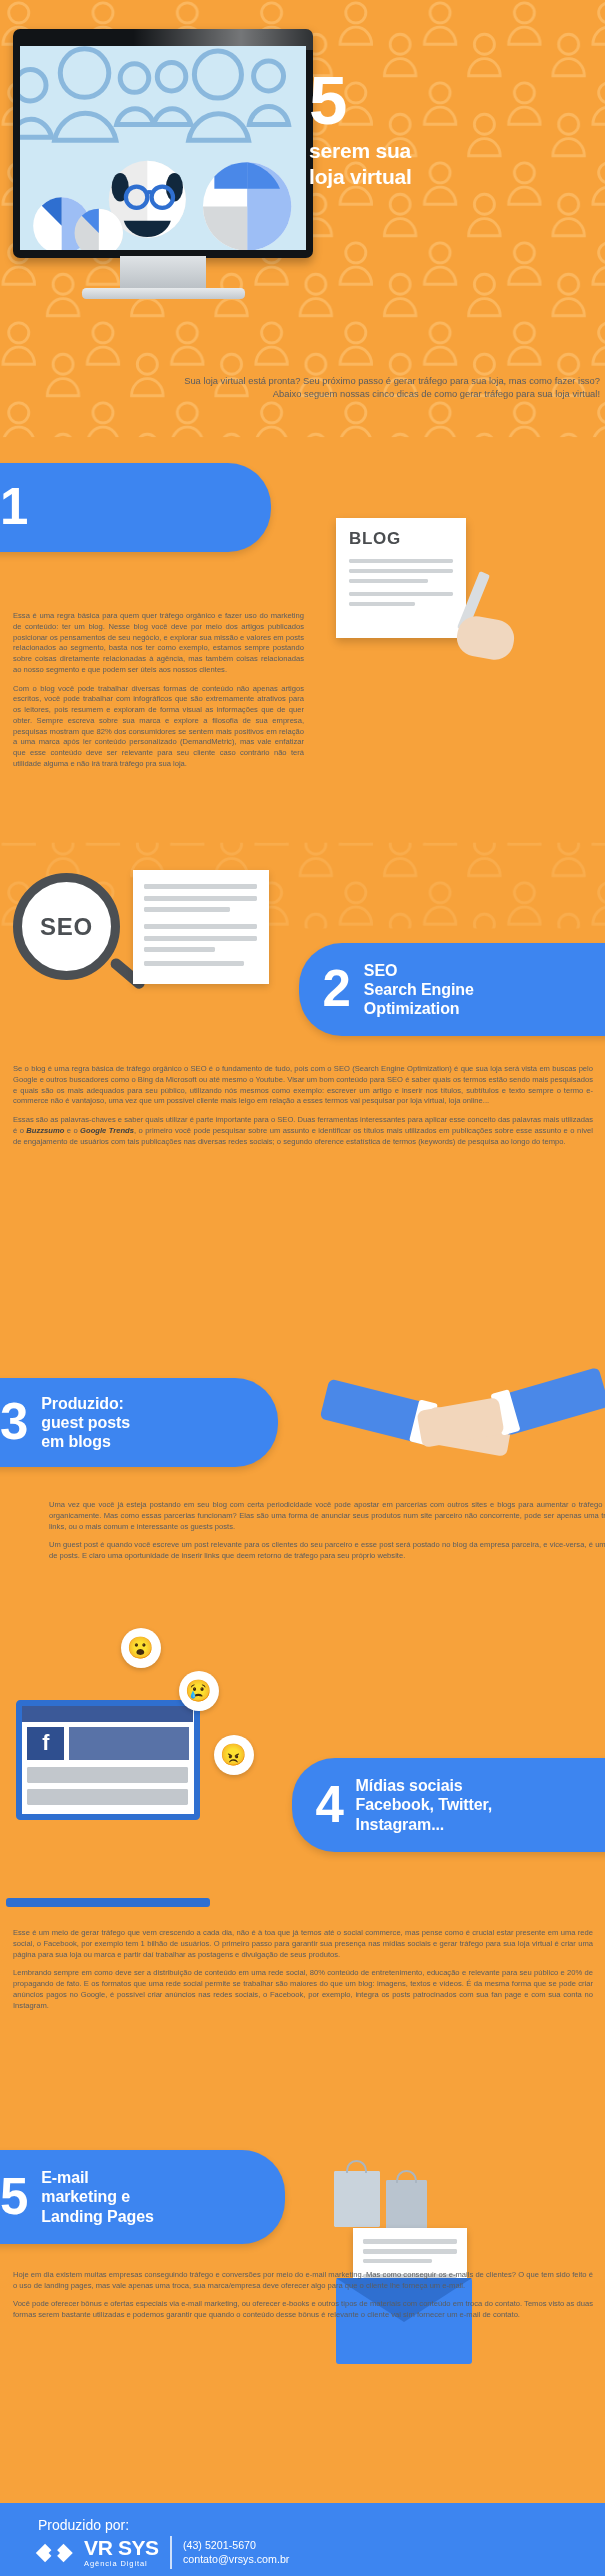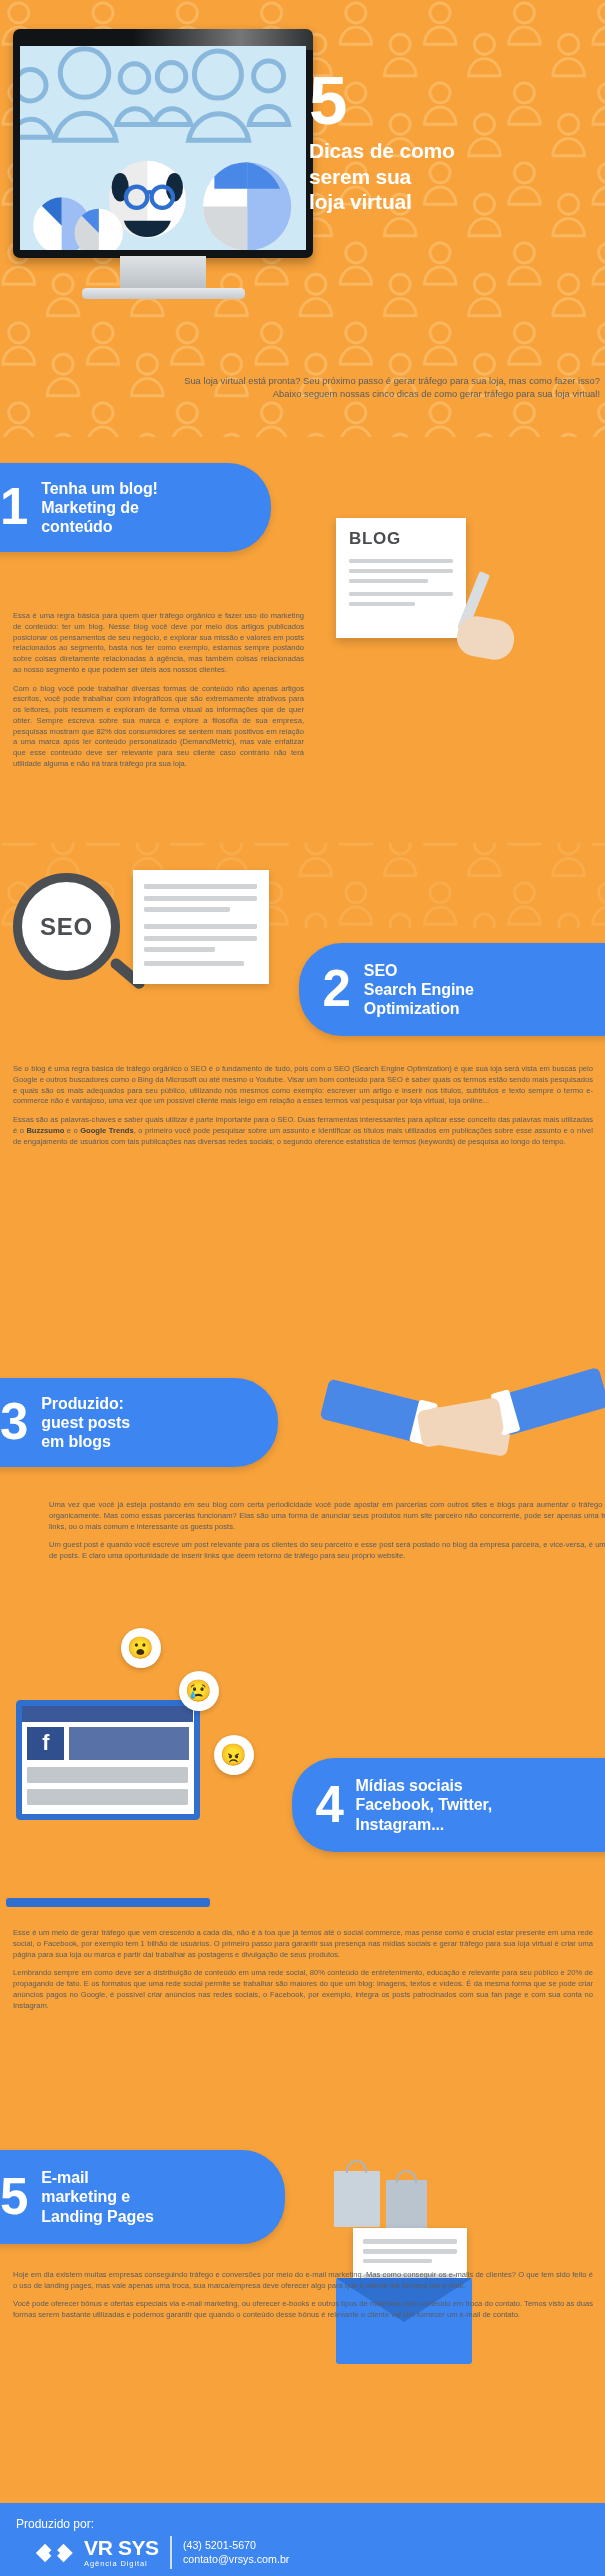--- a/index.html
+++ b/index.html
@@ -90,21 +90,21 @@
   .banner-shadow{
     position:absolute; background:#a9c8f7; z-index:-1;
   }
 
   
   .body-wrap{ position:absolute; width:291px; }
   .para{
     font-size:7.6px; line-height:1.42; color:#5b5d60;
     text-align:justify; margin-bottom:7.9px;
   }
-  .para b{ color:#3f4245; font-weight:700; }
+  .para b{ color:#3f4245; font-weight:700;font-style:italic; }
 
   
   .ill{ position:absolute; }
   .line{ position:absolute; background:#cfd3d6; border-radius:1.4px; }
 
   
   .blog-paper{
     position:absolute; left:336px; top:518px; width:130px; height:120px;
     background:#fff; box-shadow:0 3.6px 8.6px rgba(0,0,0,.18);
   }
@@ -180,21 +180,21 @@
   }
 
   
   .footer{
     position:absolute; left:0; top:2500px; width:606px; height:76px;
     background:#3d85f0; color:#fff;
   }
   .footer-top-rule{
     position:absolute; left:0; top:0; width:606px; height:2.9px; background:#f7a23b;
   }
-  .prod-by{ position:absolute; left:16px; top:17px; font-size:12px; }
+  .prod-by{ position:absolute; left:38px; top:17px; font-size:14px; }
   .logo-row{ position:absolute; left:33px; top:36px; display:flex; align-items:center; }
   .logo-mark{ width:44px; height:30px; margin-right:7.1px; }
   .logo-name{ font-size:21px; font-weight:700; letter-spacing:-0.4px; line-height:1; }
   .logo-tag{ font-size:7.5px; letter-spacing:0.9px; text-align:left; margin-top:1.4px; }
   .divider{ width:1.4px; height:33px; background:rgba(255,255,255,.75); margin:0 11.4px; }
   .contact{ font-size:10.7px; line-height:1.3; }
 </style>
 </head>
 <body>
 
@@ -259,37 +259,31 @@
           <path d="M86 238 a34 34 0 0 1 24 -10 v34 z" fill="#4a88e8"></path>
         </svg>
       </div>
       <div class="mon-stand"></div>
       <div class="mon-base"></div>
     </div>
 
     <div class="hero-text">
       <div class="hero-num">5</div>
       <div class="hero-title">
-        <div>Dicas de como</div>
         <div>serem sua</div>
         <div>loja virtual</div>
       </div>
     </div>
 
     <div class="hero-sub">Sua loja virtual está pronta? Seu próximo passo é gerar tráfego para sua loja, mas como fazer isso? Abaixo seguem nossas cinco dicas de como gerar tráfego para sua loja virtual!</div>
   </div>
 
   <div class="banner-shadow" style="left:0;top:513px;width:236px;height:10px;border-radius:0 10px 10px 0;"></div>
   <div class="banner banner-left" style="top:463px;width:300px;height:89px;">
     <div class="bnum" style="margin-right:14.3px;">1</div>
-    <div class="btitle">
-      <div>Tenha um blog!</div>
-      <div>Marketing de</div>
-      <div>conteúdo</div>
-    </div>
   </div>
 
   <div class="blog-paper">
     <div class="bl-title">BLOG</div>
     <div class="line" style="left:13px;top:41px;width:104px;height:4.3px;"></div>
     <div class="line" style="left:13px;top:51px;width:104px;height:4.3px;"></div>
     <div class="line" style="left:13px;top:61px;width:79px;height:4.3px;"></div>
     <div class="line" style="left:13px;top:74px;width:104px;height:4.3px;"></div>
     <div class="line" style="left:13px;top:84px;width:66px;height:4.3px;"></div>
   </div>

